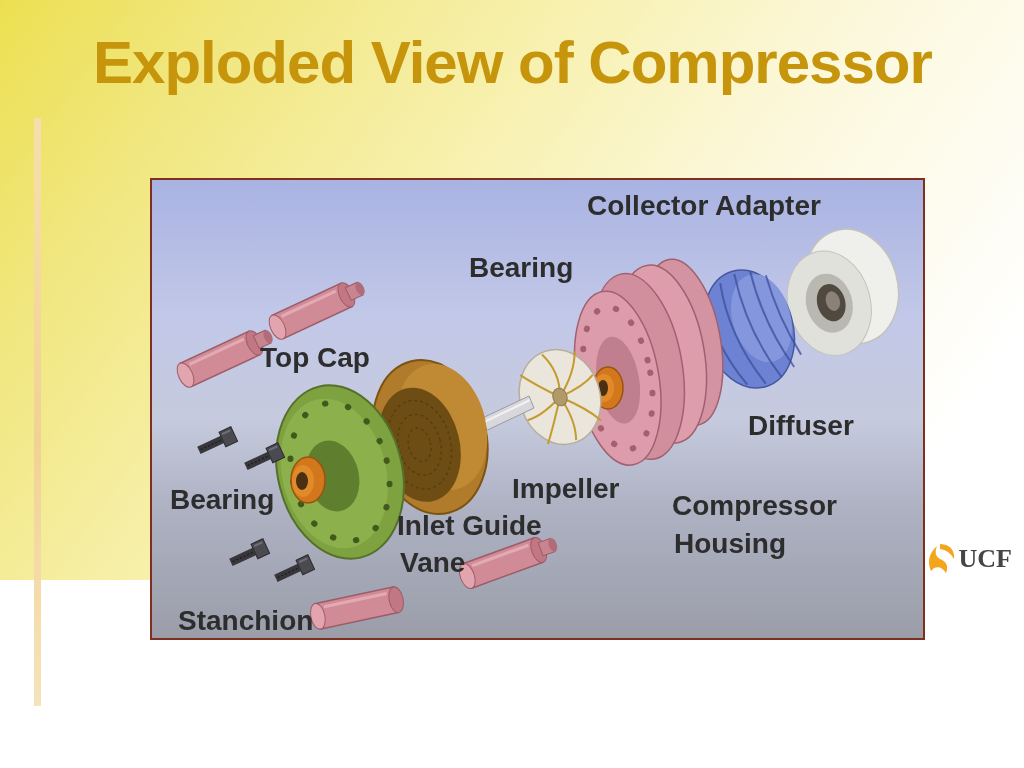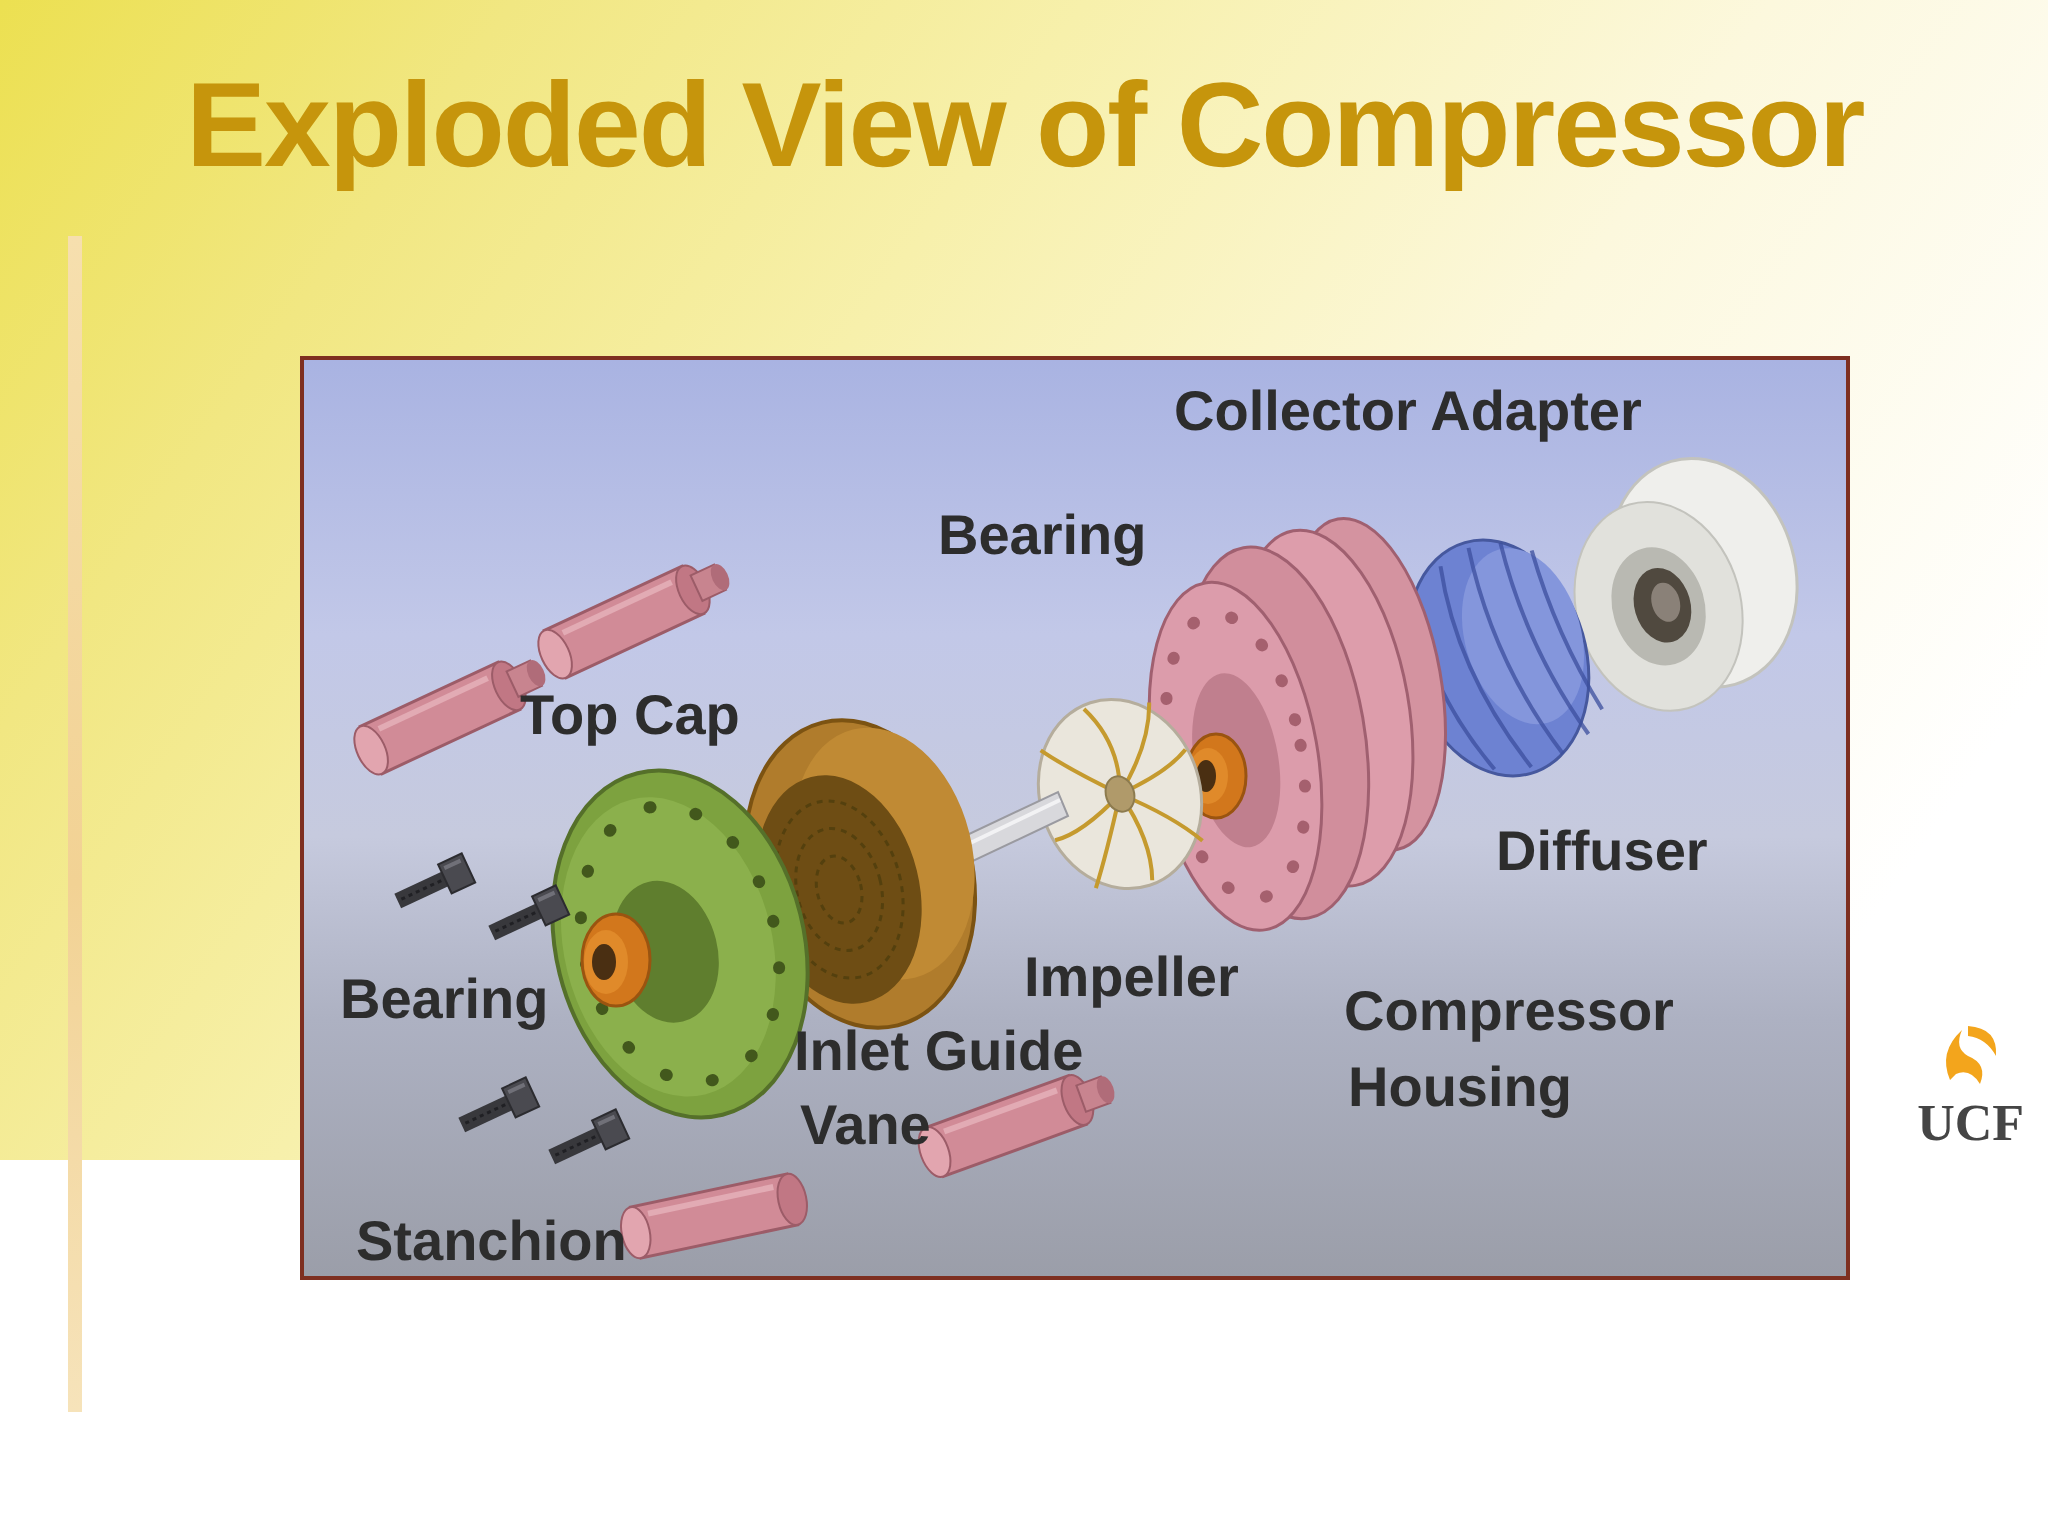--- a/index.html
+++ b/index.html
@@ -26,21 +26,21 @@
     background:linear-gradient(180deg,#a9b3e2 0%,#c2c8e8 30%,#c6cade 52%,#adb1c2 72%,#9b9ea9 100%);
     font-weight:bold;
   }
   .diagram-frame svg{display:block;}
   .part-label{
     font-family:"Liberation Sans", sans-serif;
     font-size:28px;fill:#2d2d2d;
   }
   .ucf-logo{
     position:absolute;right:12px;bottom:3px;
-    display:flex;align-items:center;gap:1px;flex-direction:column;
+    display:flex;align-items:center;gap:1px;
   }
   .ucf-logo-text{
     font-family:"Liberation Serif", serif;
     font-weight:bold;font-size:26px;color:#454545;letter-spacing:0px;
   }
 </style>
 </head>
 <body>
 
 <div class="slide">

